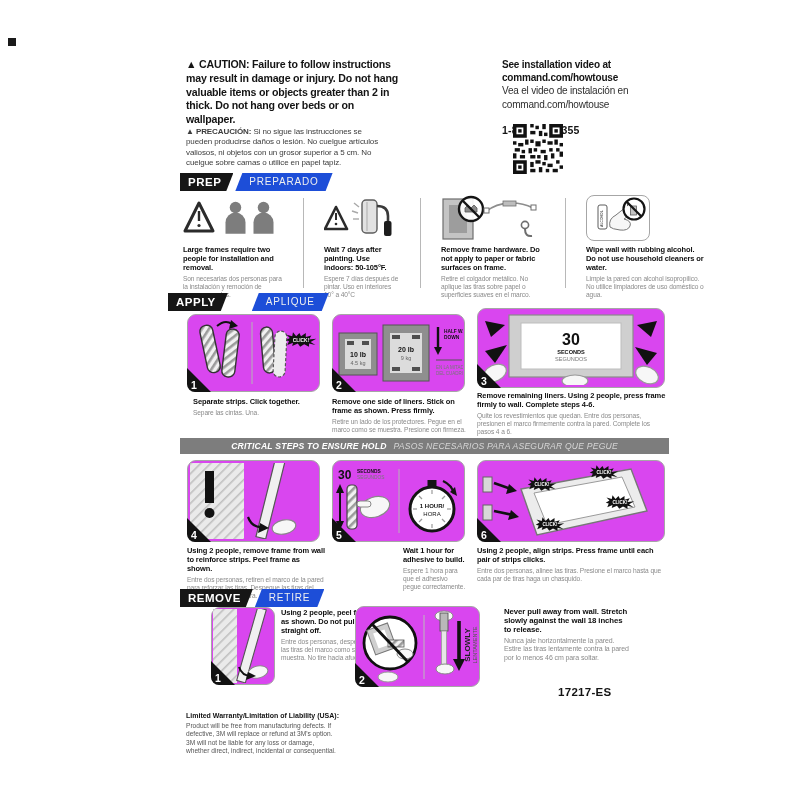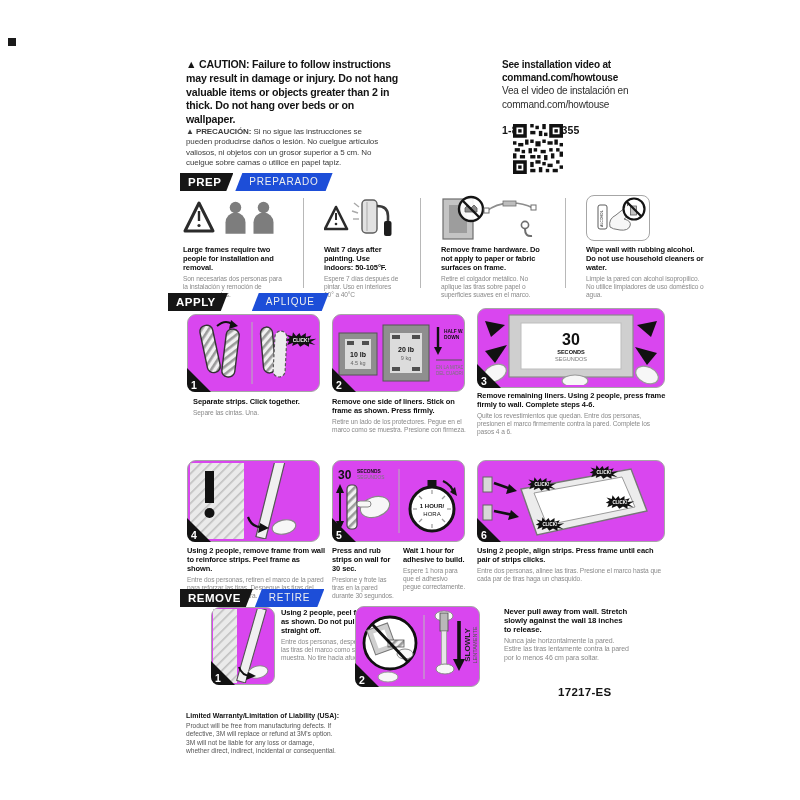--- a/index.html
+++ b/index.html
@@ -293,20 +293,24 @@
     </svg>
     <div class="corner">
         <b>3</b>
       </div>
   </div>
   <div class="abs" style="left:477px;top:392px;width:191px;">
     <div class="h">Remove remaining liners. Using 2 people, press frame firmly to wall. Complete steps 4-6.</div>
     <div class="s">Quite los revestimientos que quedan. Entre dos personas, presionen el marco firmemente contra la pared. Complete los pasos 4 a 6.</div>
   </div>
 
+  <div class="abs banner" style="left:180px;top:438px;width:489px;height:16px;">
+    <span class="ben">CRITICAL STEPS  TO ENSURE HOLD</span>
+    <span class="bes">PASOS NECESARIOS PARA ASEGURAR QUE PEGUE</span>
+  </div>
 
   <div class="panel" style="left:187px;top:460px;width:133px;height:82px;">
     <svg width="128" height="76" viewBox="0 0 128 76">
       <rect x="0" y="0" width="54" height="76" fill="url(#wall)"></rect>
       <rect x="15" y="8" width="9" height="32" fill="#111"></rect>
       <circle cx="19.5" cy="50" r="5" fill="#111"></circle>
       <g transform="rotate(14 80 38)">
           <rect x="75" y="-4" width="10" height="80" fill="#f0f0f0" stroke="#555" stroke-width="1.2"></rect>
         </g>
       <ellipse cx="94" cy="64" rx="12" ry="7" fill="#f7f7f7" stroke="#888" stroke-width="1.1" transform="rotate(-12 94 64)"></ellipse>
@@ -348,24 +352,20 @@
       <text x="97" y="45" font-size="6" font-weight="bold" fill="#111" text-anchor="middle">1 HOUR/</text>
       <text x="97" y="53" font-size="6" fill="#111" text-anchor="middle">HORA</text>
       <rect x="92.5" y="17" width="9" height="6" fill="#141414"></rect>
       <path d="M108 18 q9 4 11 13" fill="none" stroke="#141414" stroke-width="2.2"></path>
       <polygon points="115,29 122,33 120,24" fill="#141414"></polygon>
     </svg>
     <div class="corner">
         <b>5</b>
       </div>
   </div>
-  <div class="abs" style="left:332px;top:547px;width:66px;">
-    <div class="h">Press and rub strips on wall for 30 sec.</div>
-    <div class="s">Presione y frote las tiras en la pared durante 30 segundos.</div>
-  </div>
   <div class="abs" style="left:403px;top:547px;width:64px;">
     <div class="h">Wait 1 hour for adhesive to build.</div>
     <div class="s">Espere 1 hora para que el adhesivo pegue correctamente.</div>
   </div>
 
   <div class="panel" style="left:477px;top:460px;width:188px;height:82px;">
     <svg width="184" height="76" viewBox="0 0 184 76">
       <rect x="4" y="14" width="9" height="15" fill="#d8d8d8" stroke="#666" stroke-width="1"></rect>
       <rect x="4" y="42" width="9" height="15" fill="#d8d8d8" stroke="#666" stroke-width="1"></rect>
       <line x1="15" y1="20" x2="32" y2="26" stroke="#111" stroke-width="2.6"></line>

